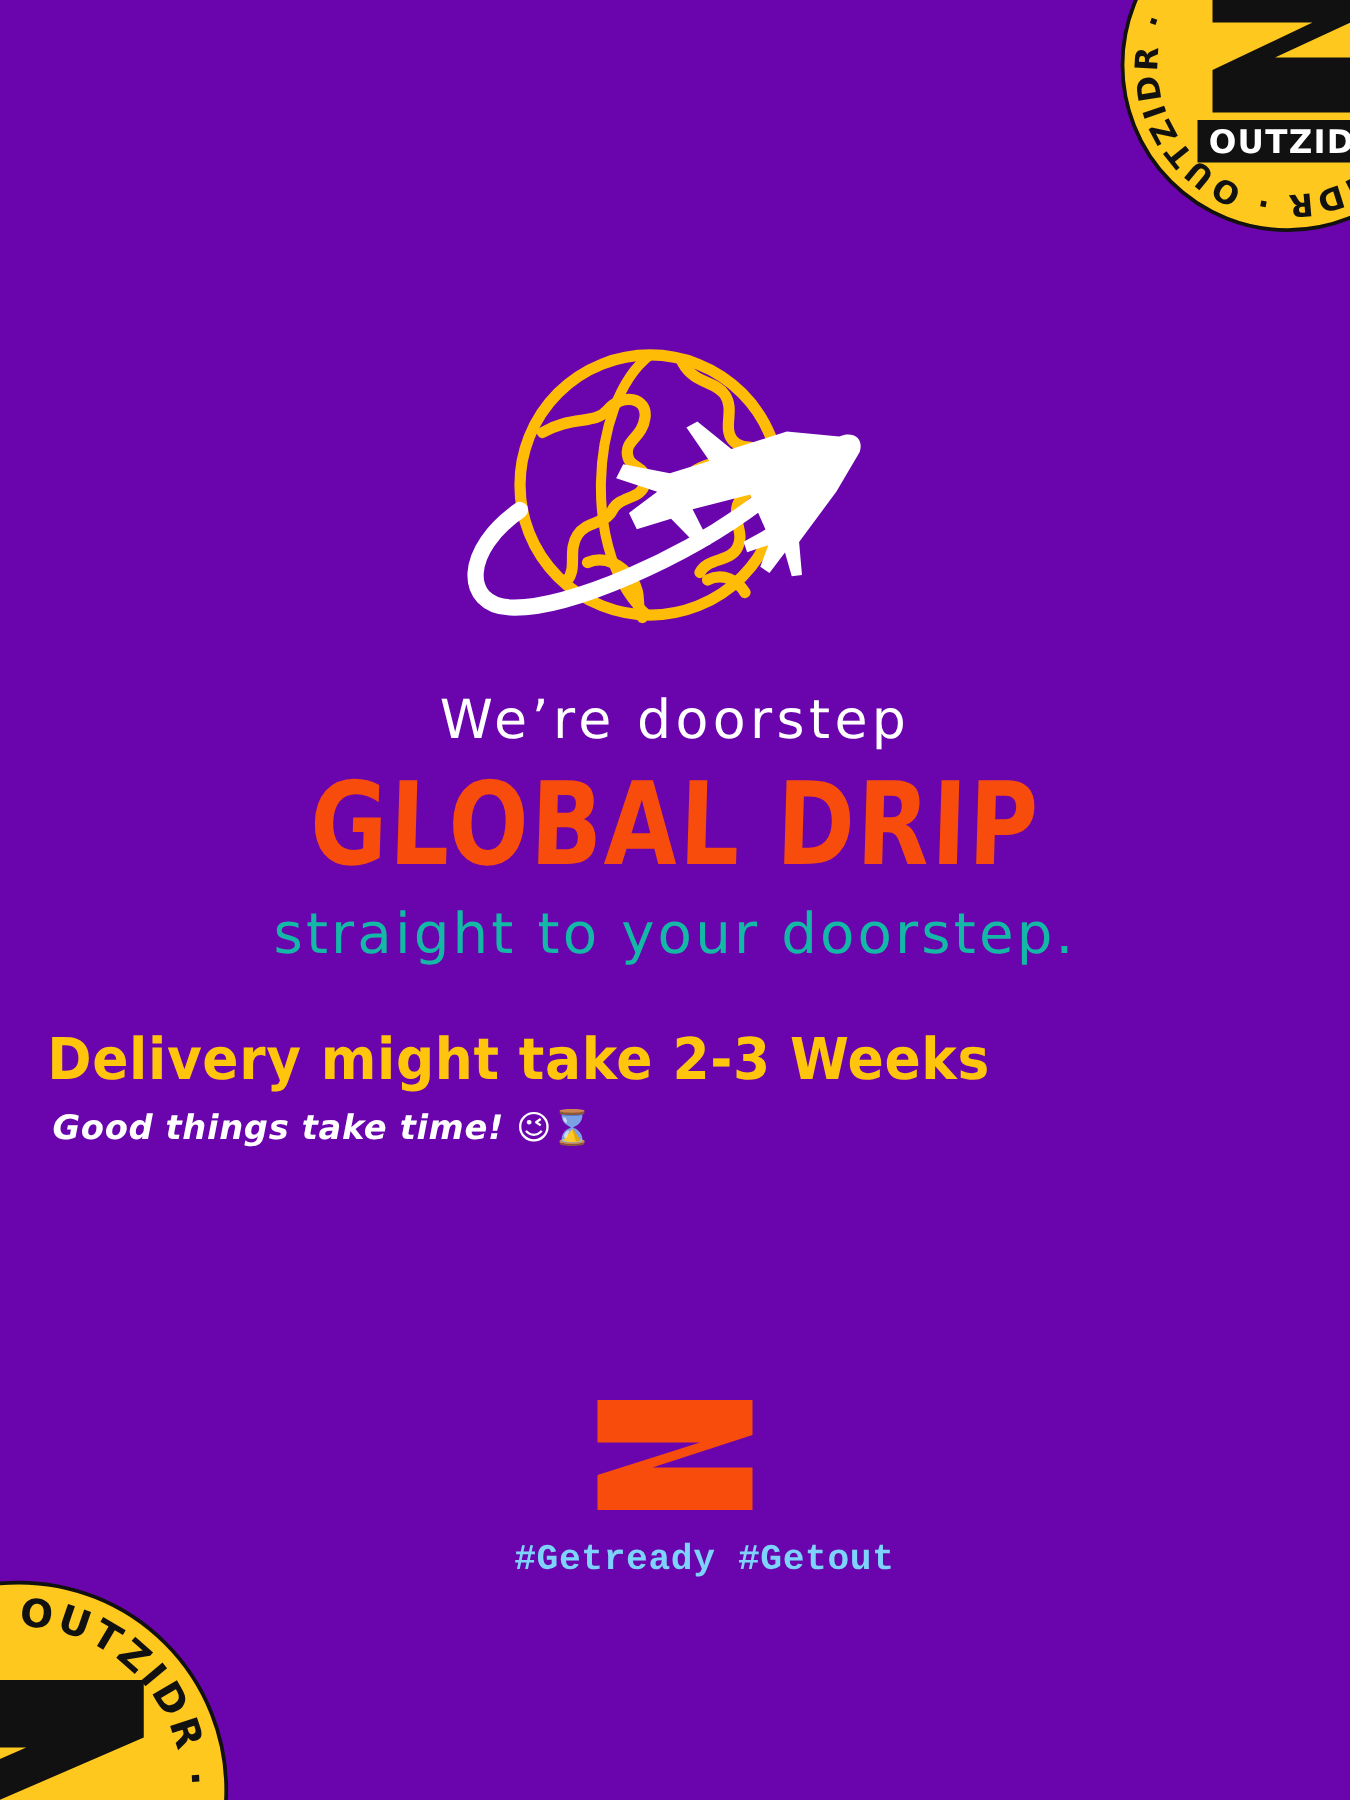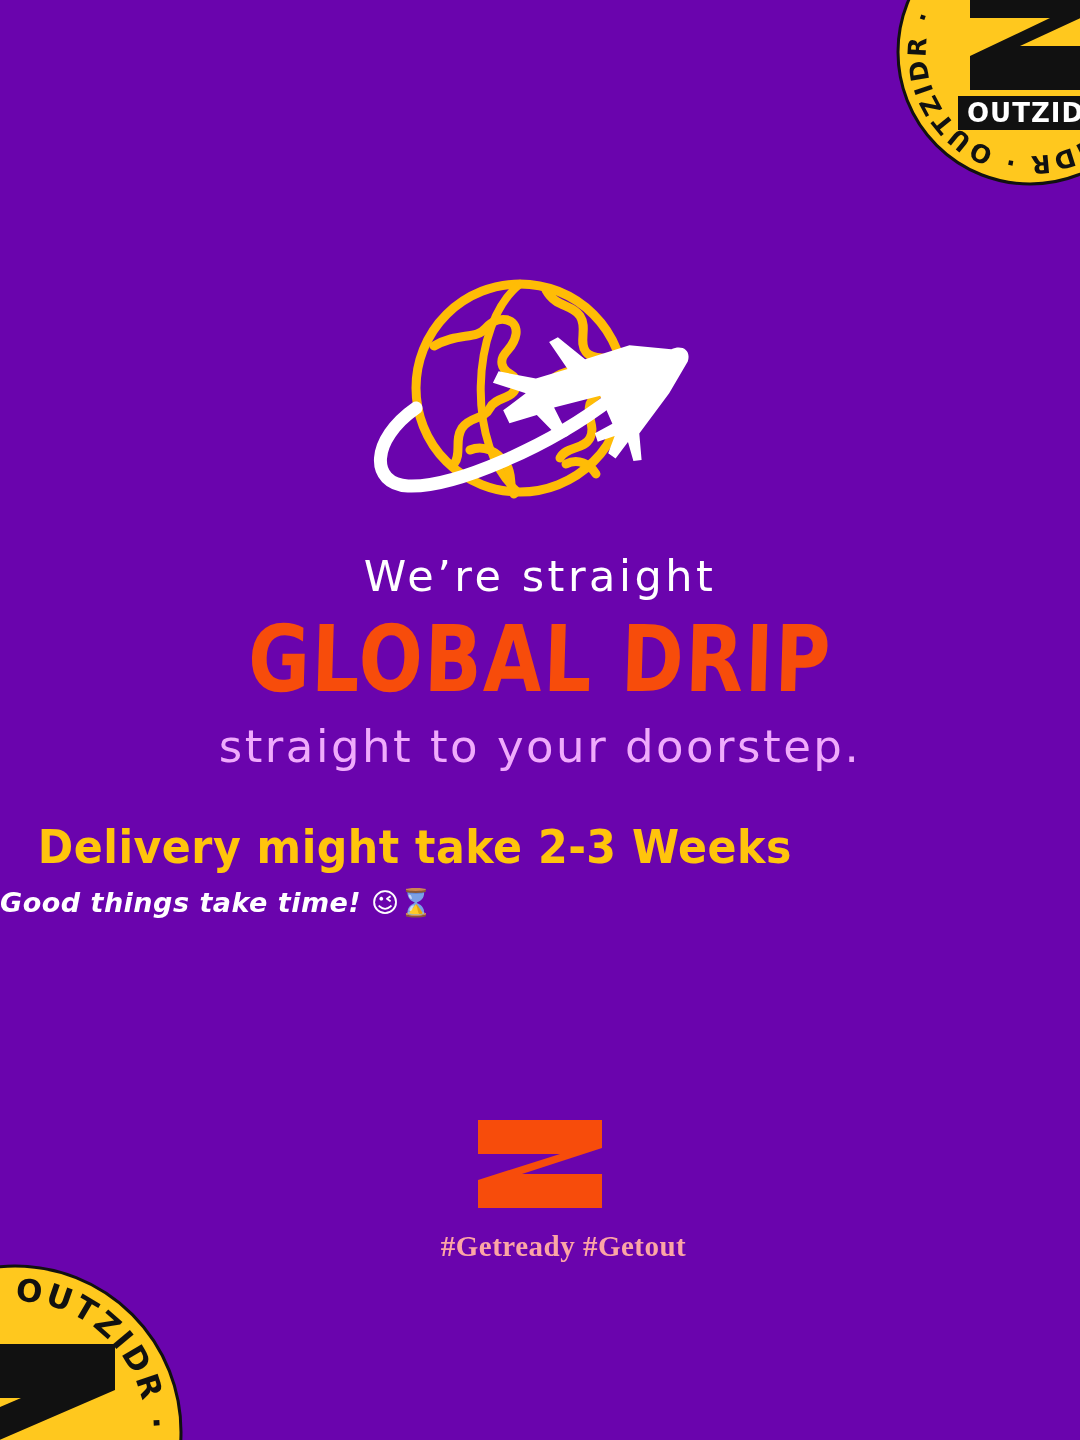--- a/index.html
+++ b/index.html
@@ -55,21 +55,21 @@
     line-height:102px;
     transform:scaleX(0.82) skewX(-2deg);
     transform-origin:center;
     margin-top:2px;
   }
 
   .line-doorstep {
     font-family:"DejaVu Sans", sans-serif;
     font-size:45px;
     font-weight:400;
-    color:#f0abfc;
+    color:#14b8a6;
     letter-spacing:2.5px;
     line-height:60px;
     margin-top:6px;
   }
 
   
   #delivery {
     position:absolute;
     left:0; right:0;
     top:818px;
@@ -87,38 +87,39 @@
 
   .delivery-sub {
     font-family:"DejaVu Sans", sans-serif;
     font-size:27px;
     font-weight:700;
     font-style:italic;
     color:#FFFFFF;
     letter-spacing:0.5px;
     line-height:46px;
     margin-top:4px;
+    padding-left:42px;
   }
   .emoji { font-style:normal; letter-spacing:0; }
 
   
   #footer {
     position:absolute;
     left:0; right:0;
     top:1118px;
     text-align:center;
   }
   #z-logo { display:inline-block; width:128px; height:92px; }
   #z-logo svg { display:block; width:100%; height:100%; }
 
   .hashtags {
-    font-family:Liberation Serif, serif;
+    font-family:Liberation Mono, monospace;
     font-size:29px;
     font-weight:700;
-    color:#fca5a5;
+    color:#7dd3fc;
     letter-spacing:0.5px;
     margin-top:16px;
     margin-left:47px;
   }
 
   
   .stamp { position:absolute; }
   .stamp svg { display:block; }
 
   #stamp-top-right { right:-88px; top:-86px; width:276px; height:276px; }
@@ -170,21 +171,21 @@
                  L 206 110
                  L 236 96
                  L 214 72 L 222 66 L 252 84
                  L 294 64
                  Z" transform="translate(-22,8) rotate(8 260 120)"></path>
       </g>
     </svg>
   </div>
 
   <div id="copy">
-    <div class="line-serving">We’re straight</div>
+    <div class="line-serving">We’re doorstep</div>
     <div class="line-headline">GLOBAL DRIP</div>
     <div class="line-doorstep">straight to your doorstep.</div>
   </div>
 
   <div id="delivery">
     <div class="delivery-main">Delivery might take 2-3 Weeks</div>
     <div class="delivery-sub">
       <span>Good things take time!</span>
       <span class="emoji">😉⌛</span>
     </div>

